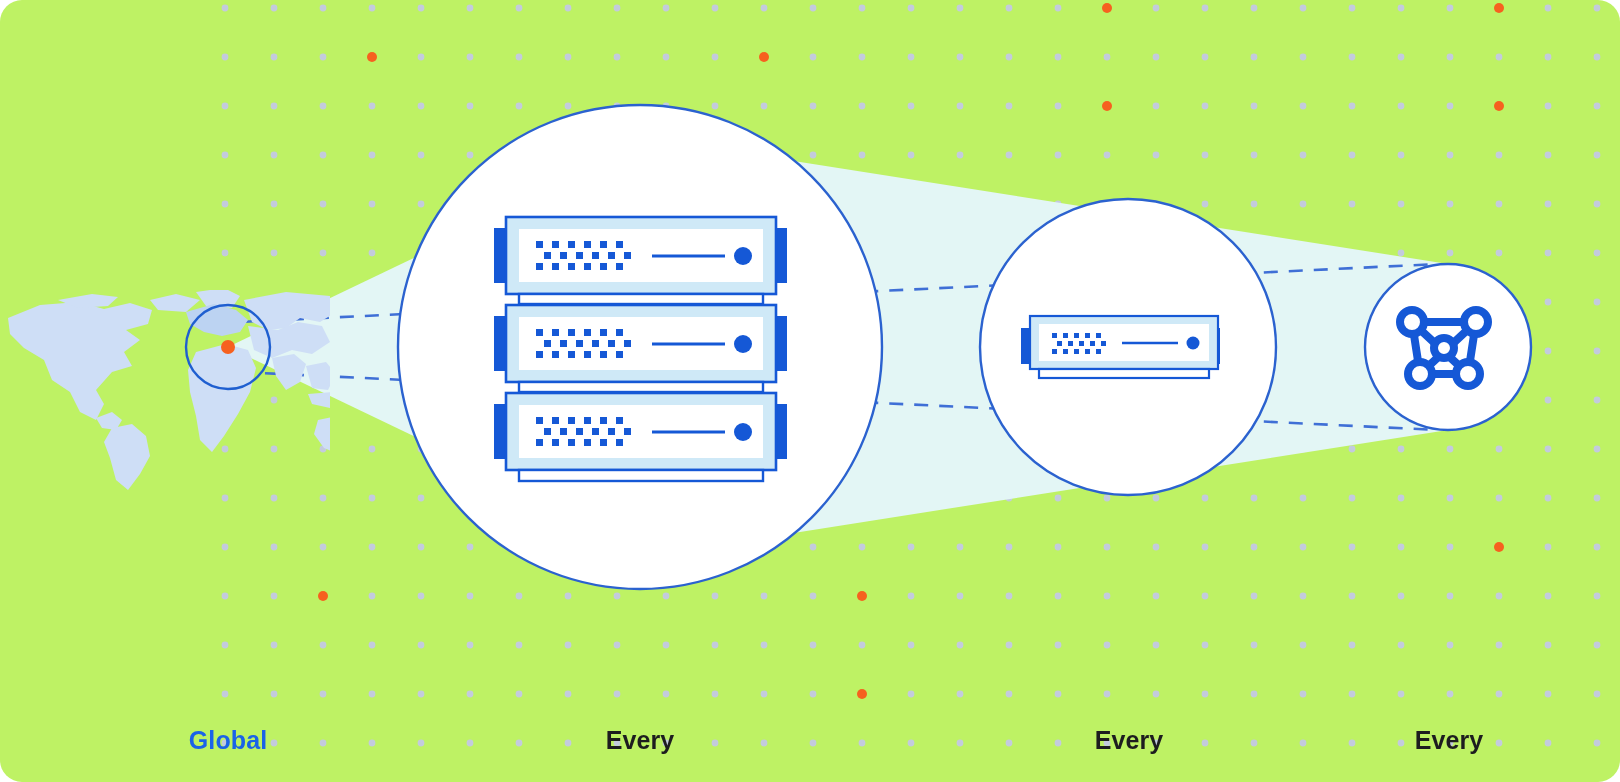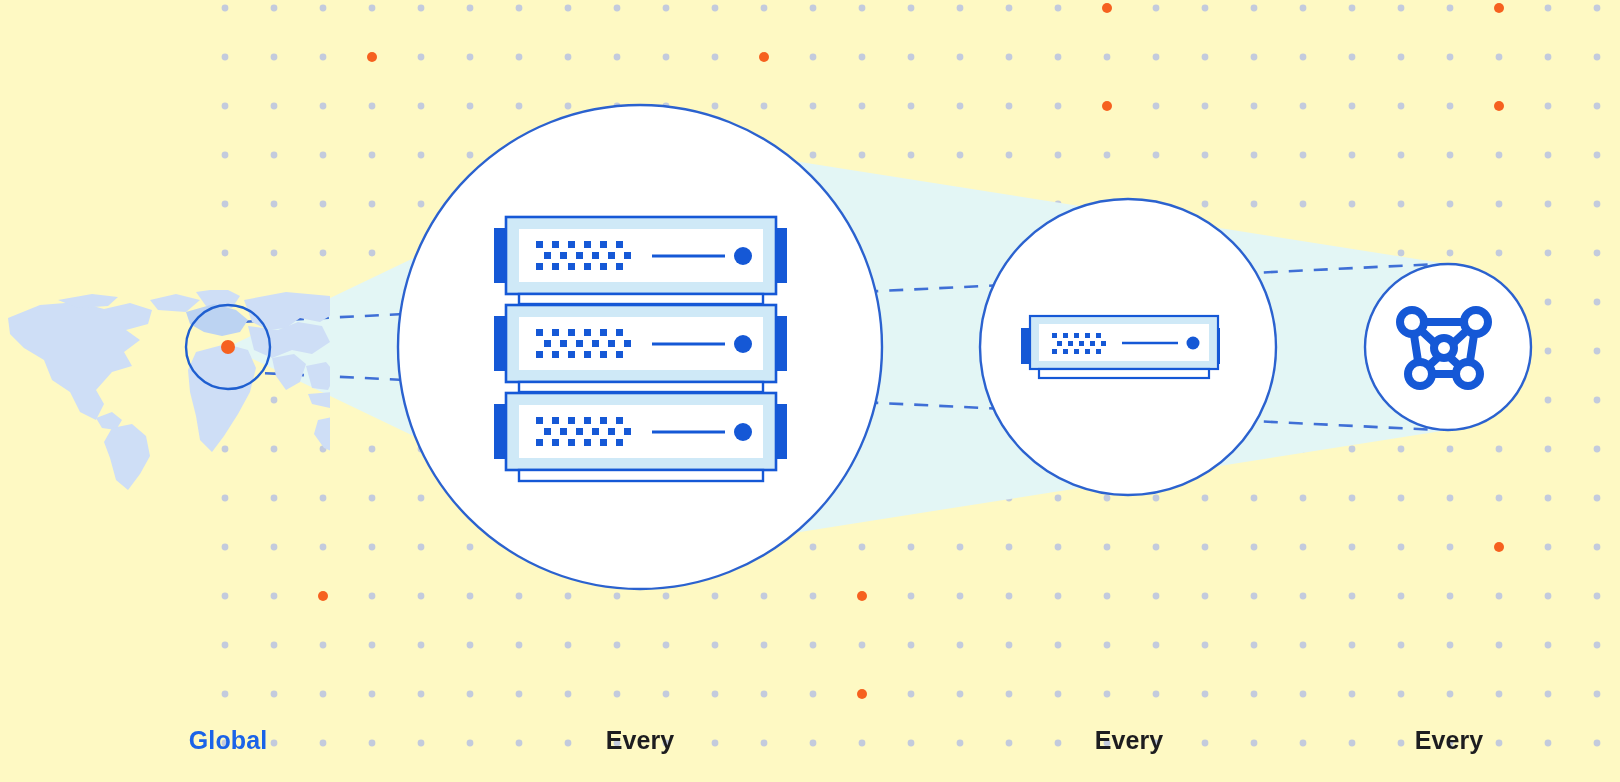--- a/index.html
+++ b/index.html
@@ -5,23 +5,24 @@
 <style>
   html, body {
     margin: 0;
     padding: 0;
     background: #ffffff;
   }
   #stage {
     position: relative;
     width: 1620px;
     height: 782px;
-    background: #fef9c3;
+    background: #bef264;
     overflow: hidden;
     font-family: "Liberation Sans", "DejaVu Sans", sans-serif;
+    border-radius: 22px;
   }
   #scene {
     position: absolute;
     inset: 0;
     width: 1620px;
     height: 782px;
     display: block;
   }
   .label {
     position: absolute;

